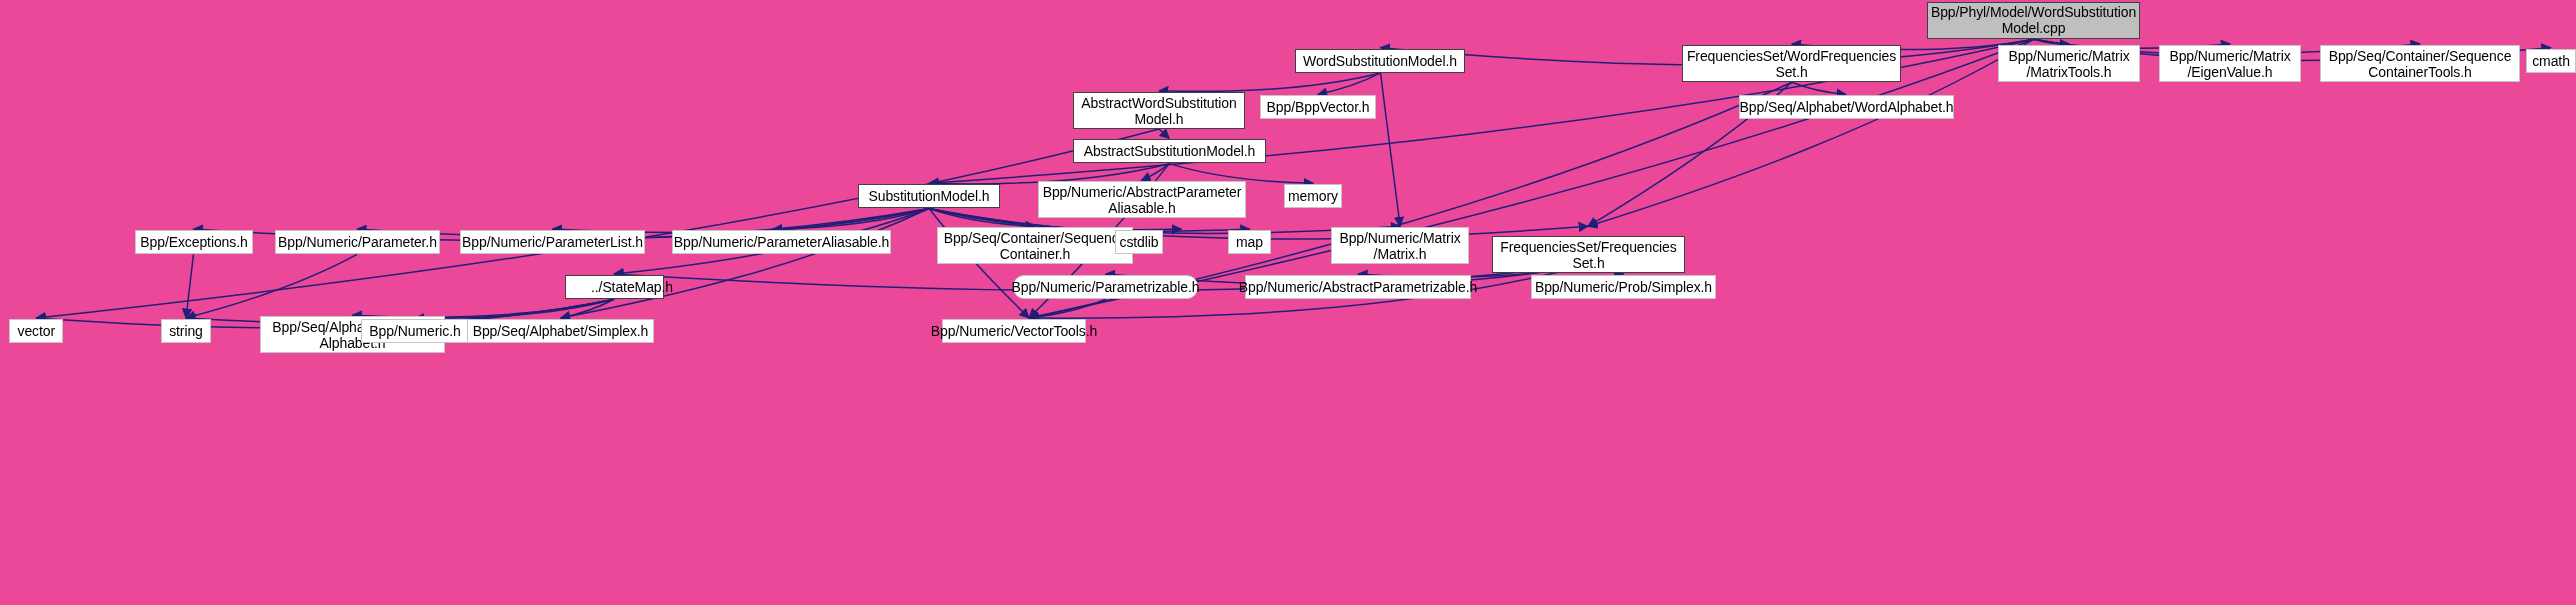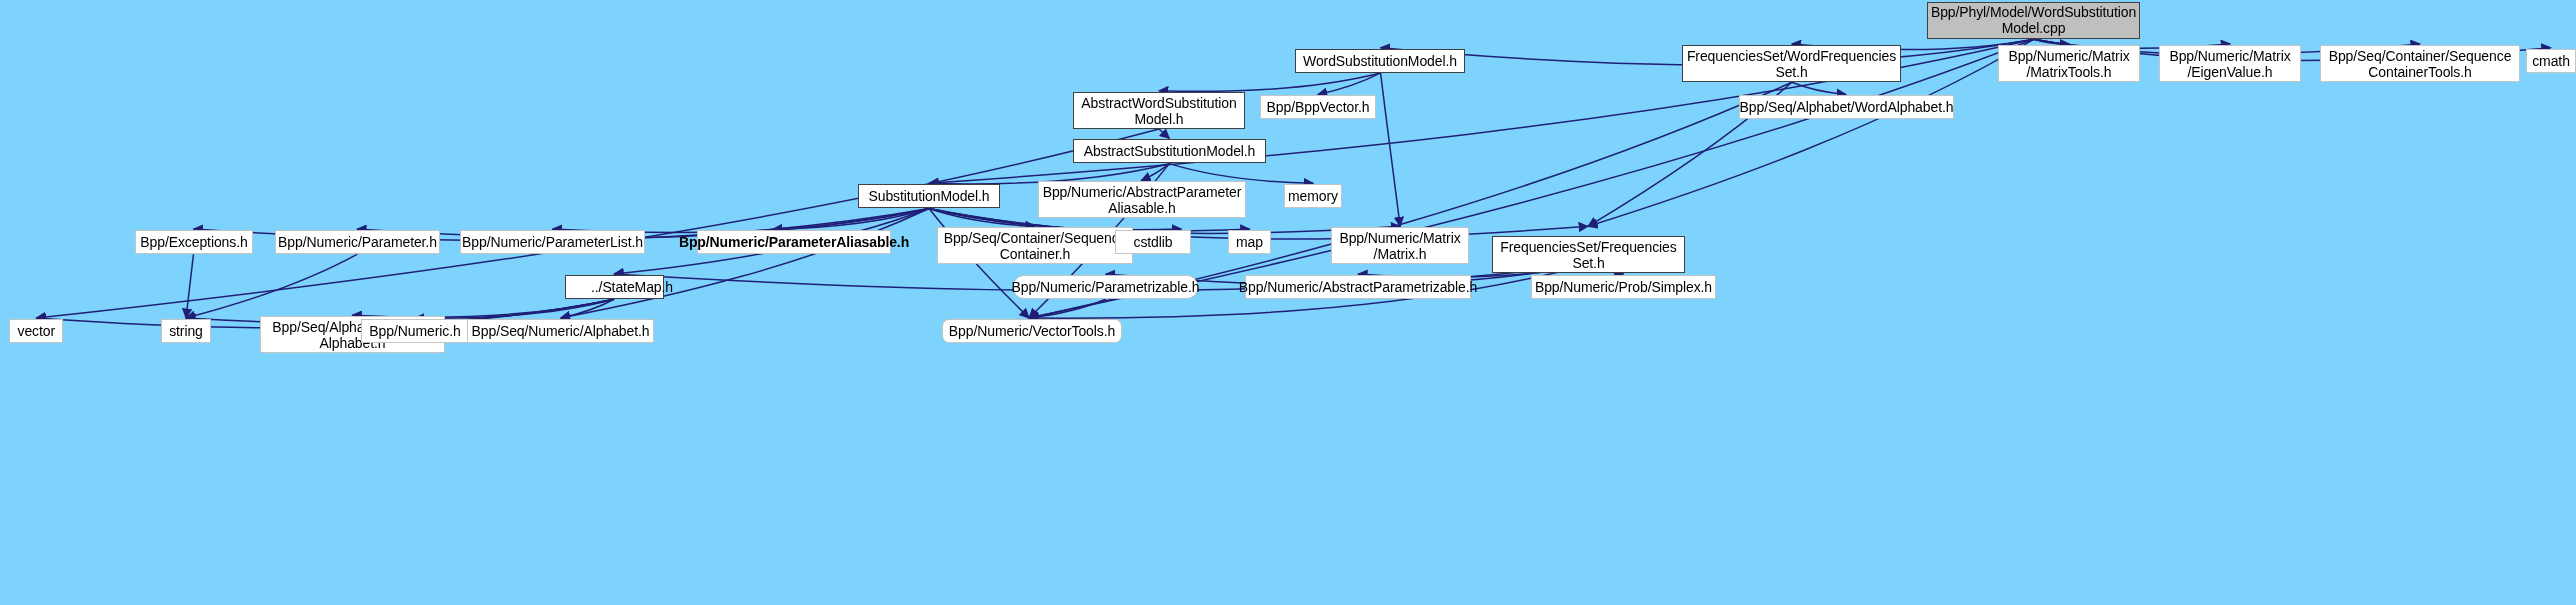--- a/index.html
+++ b/index.html
@@ -4,21 +4,21 @@
 <style>
   html, body {
     margin: 0;
     padding: 0;
     background: #ffffff;
   }
   #graph {
     position: relative;
     width: 2576px;
     height: 606px;
-    background: #7dd3fc;
+    background: #ec4899;
     font-family: "Liberation Sans", sans-serif;
     overflow: hidden;
   }
   #edges {
     position: absolute;
     left: 0;
     top: 0;
     width: 2576px;
     height: 606px;
     pointer-events: none;
@@ -125,35 +125,35 @@
       <div class="node" style="left: 1260px; top: 95px; width: 116px; height: 24px;">Bpp/BppVector.h</div>
       <div class="node" style="left: 1739px; top: 95px; width: 215px; height: 24px;">Bpp/Seq/Alphabet/WordAlphabet.h</div>
       <div class="node bold" style="left: 1073px; top: 139px; width: 193px; height: 24px;">AbstractSubstitutionModel.h</div>
       <div class="node bold" style="left: 858px; top: 184px; width: 142px; height: 24px;">SubstitutionModel.h</div>
       <div class="node" style="left: 1038px; top: 181px; width: 208px; height: 37px;">Bpp/Numeric/AbstractParameter
 Aliasable.h</div>
       <div class="node" style="left: 1284px; top: 184px; width: 58px; height: 24px;">memory</div>
       <div class="node" style="left: 135px; top: 230px; width: 118px; height: 24px;">Bpp/Exceptions.h</div>
       <div class="node" style="left: 275px; top: 230px; width: 165px; height: 24px;">Bpp/Numeric/Parameter.h</div>
       <div class="node" style="left: 460px; top: 230px; width: 185px; height: 24px;">Bpp/Numeric/ParameterList.h</div>
-      <div class="node" style="left: 697px; top: 230px; width: 194px; height: 24px; font-weight: bold;">Bpp/Numeric/ParameterAliasable.h</div>
+      <div class="node" style="left: 672px; top: 230px; width: 219px; height: 24px;">Bpp/Numeric/ParameterAliasable.h</div>
       <div class="node" style="left: 937px; top: 227px; width: 196px; height: 37px;">Bpp/Seq/Container/Sequence
 Container.h</div>
-      <div class="node" style="left: 1115px; top: 230px; width: 76px; height: 24px;">cstdlib</div>
+      <div class="node" style="left: 1115px; top: 230px; width: 48px; height: 24px;">cstdlib</div>
       <div class="node" style="left: 1228px; top: 230px; width: 43px; height: 24px;">map</div>
       <div class="node" style="left: 1331px; top: 227px; width: 138px; height: 37px;">Bpp/Numeric/Matrix
 /Matrix.h</div>
       <div class="node bold" style="left: 1492px; top: 236px; width: 193px; height: 37px;">FrequenciesSet/Frequencies
 Set.h</div>
       <div class="node bold" style="left: 565px; top: 275px; width: 99px; height: 24px; padding-left: 35px;">../StateMap.h</div>
       <div class="node" style="left: 1013px; top: 275px; width: 185px; height: 24px; border-radius: 11px;">Bpp/Numeric/Parametrizable.h</div>
       <div class="node" style="left: 1245px; top: 275px; width: 226px; height: 24px;">Bpp/Numeric/AbstractParametrizable.h</div>
       <div class="node" style="left: 1531px; top: 275px; width: 185px; height: 24px;">Bpp/Numeric/Prob/Simplex.h</div>
       <div class="node" style="left: 9.3px; top: 319px; width: 54px; height: 24px;">vector</div>
       <div class="node" style="left: 161px; top: 319px; width: 50px; height: 24px;">string</div>
       <div class="node" style="left: 260px; top: 316px; width: 185px; height: 37px;">Bpp/Seq/Alphabet/Nucleic
 Alphabet.h</div>
       <div class="node" style="left: 361px; top: 319px; width: 108px; height: 24px;">Bpp/Numeric.h</div>
-      <div class="node" style="left: 467px; top: 319px; width: 187px; height: 24px;">Bpp/Seq/Numeric/Alphabet.h</div>
-      <div class="node" style="left: 942px; top: 319px; width: 180px; height: 24px; border-radius: 7px;">Bpp/Numeric/VectorTools.h</div>
+      <div class="node" style="left: 467px; top: 319px; width: 187px; height: 24px;">Bpp/Seq/Alphabet/Simplex.h</div>
+      <div class="node" style="left: 942px; top: 319px; width: 144px; height: 24px;">Bpp/Numeric/VectorTools.h</div>
     </div>
 </div>
 
 
 </body></html>

